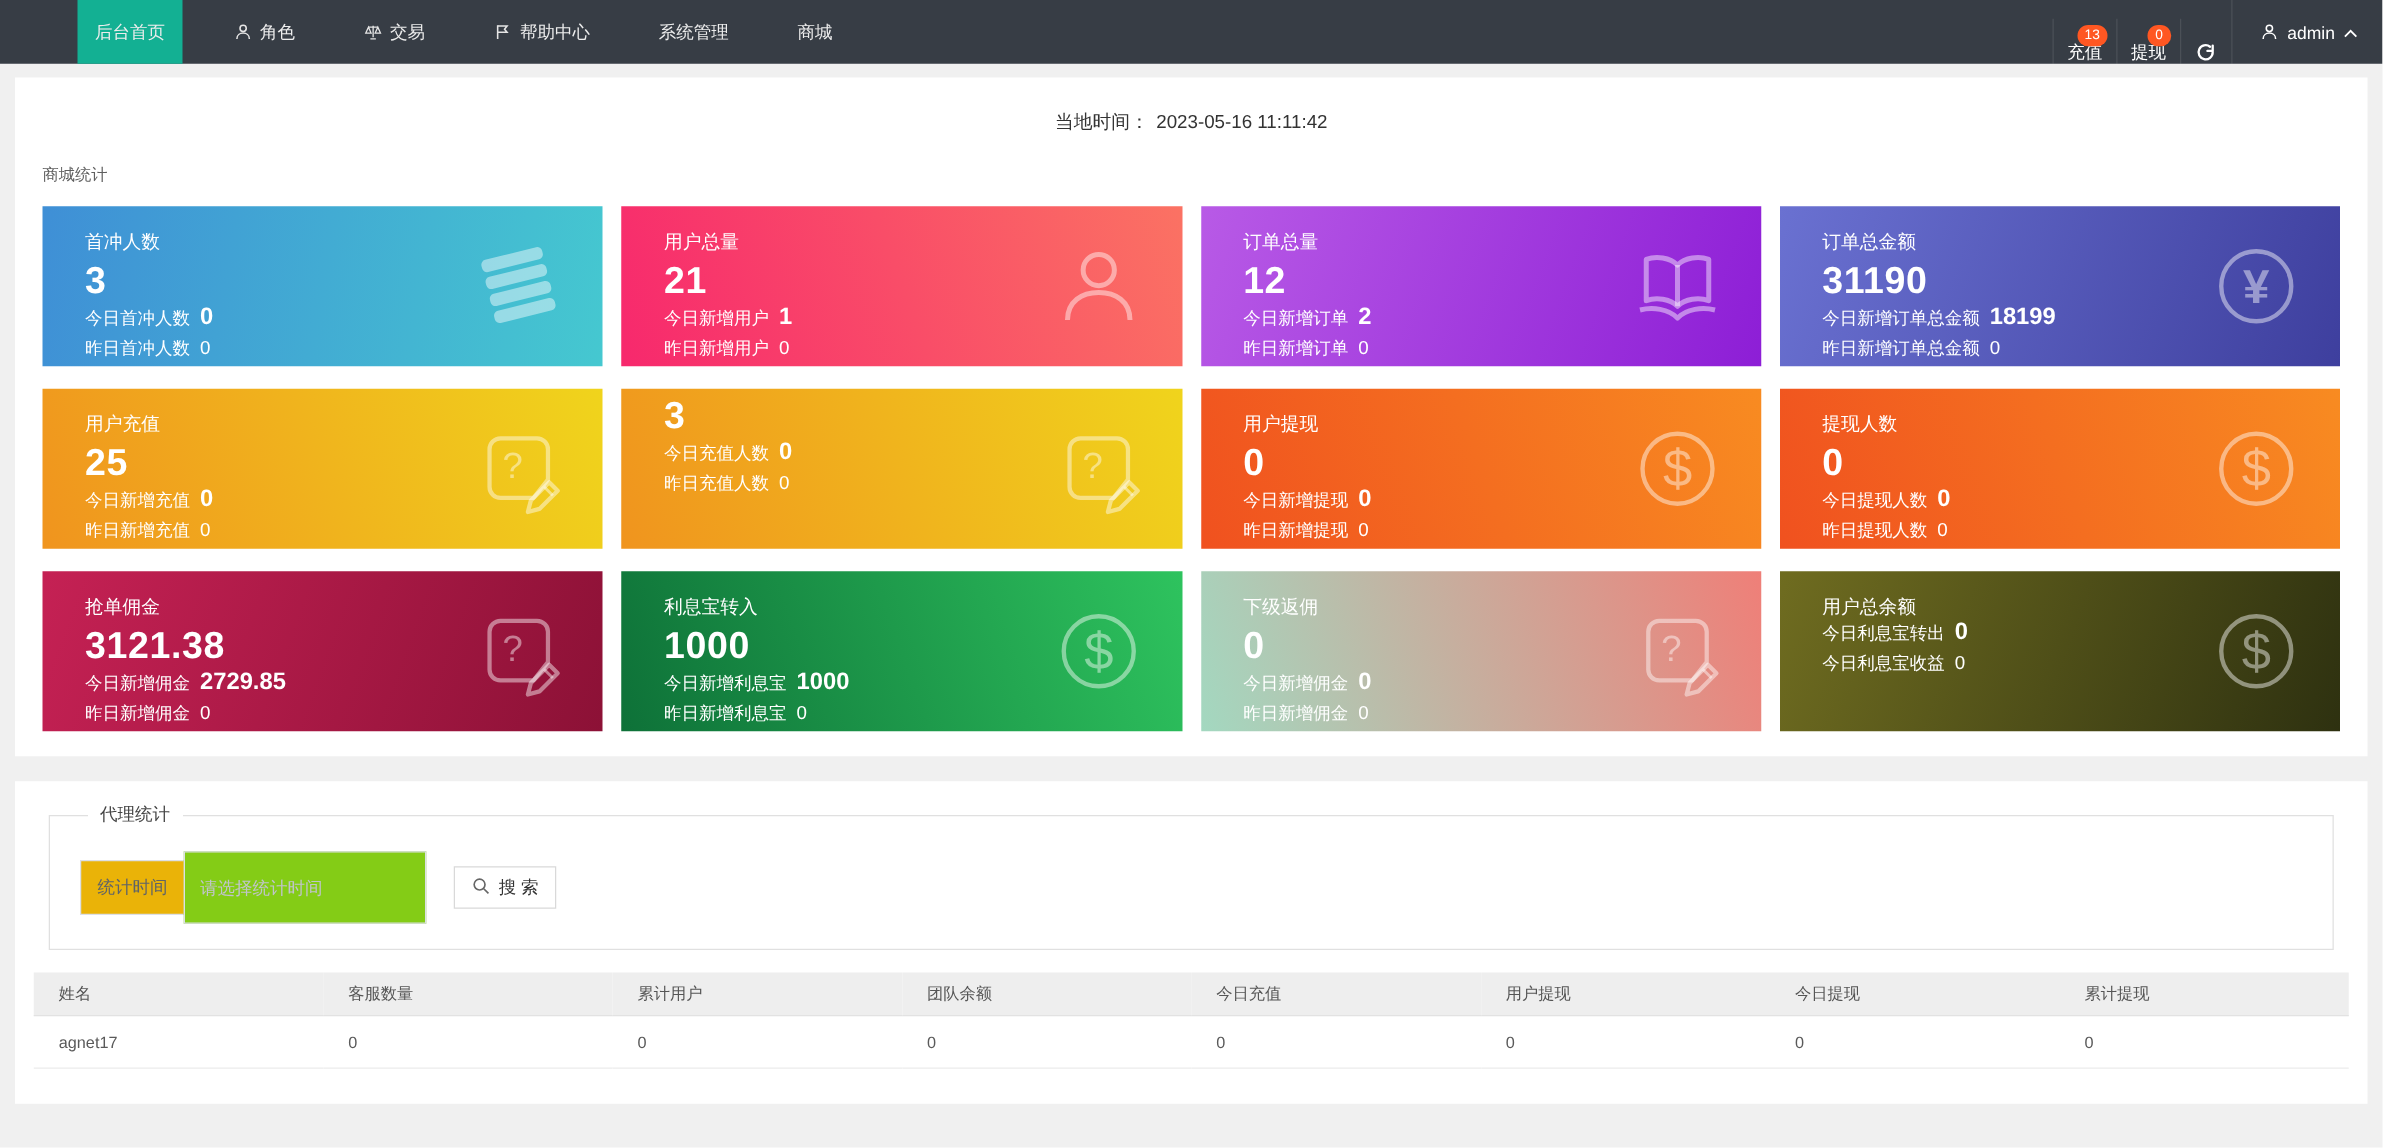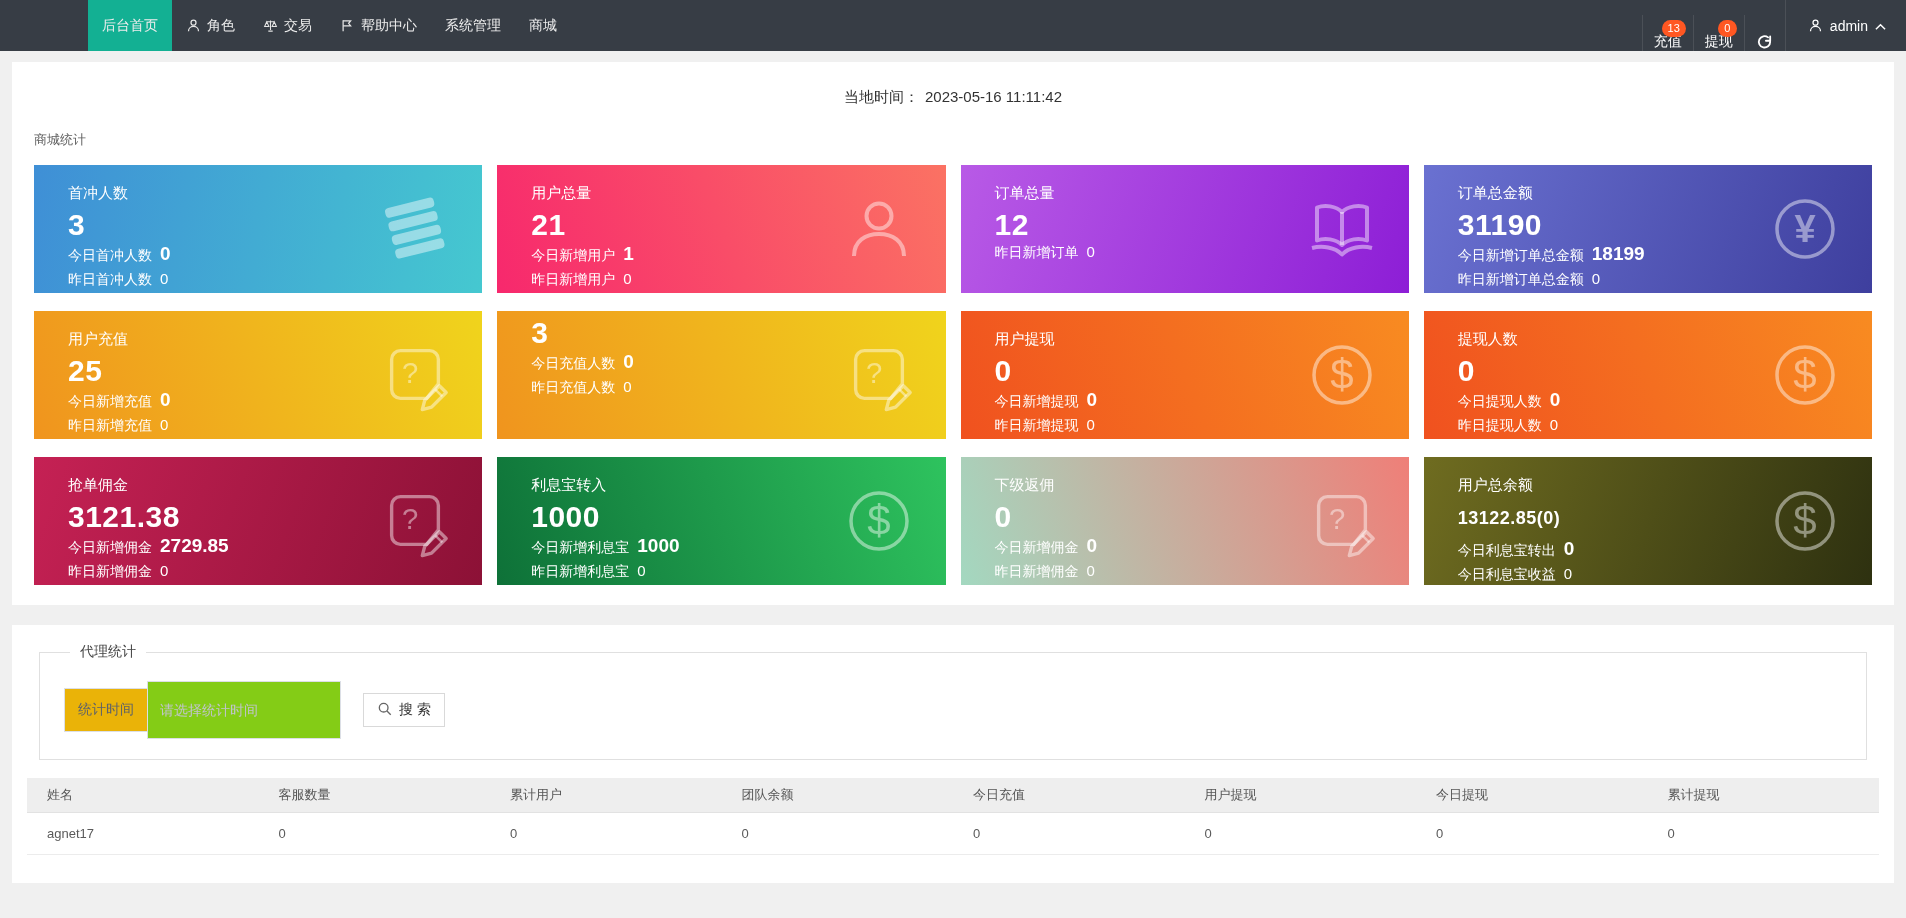--- a/index.html
+++ b/index.html
@@ -4,21 +4,21 @@
 <style>
   html,body{margin:0;padding:0;}
   body{
     width:1906px;height:918px;overflow:hidden;
     background:#f0f0f0;
     font-family:"Liberation Sans","DejaVu Sans",sans-serif;
     -webkit-font-smoothing:antialiased;
   }
   
   .navbar{height:51px;background:#373d45;display:flex;align-items:stretch;color:#fff;}
-  .nav-menu{display:flex;margin-left:88px;}
+  .nav-menu{display:flex;margin-left:62px;gap:27px;}
   .nav-item{display:flex;align-items:center;padding:0 14px;font-size:14px;color:#ededed;cursor:pointer;text-decoration:none;}
   .nav-item .nav-ic{display:inline-flex;width:15px;height:15px;margin-right:6px;color:#e5e5e5;}
   .nav-ic svg,.card-icon svg,.nav-refresh svg,.user-ic svg,.caret svg,.search-ic svg{width:100%;height:100%;display:block;}
   .nav-right{margin-left:auto;display:flex;align-items:stretch;}
   .nav-action{position:relative;display:flex;align-items:flex-end;padding:0 11px;border-left:1px solid rgba(255,255,255,.10);font-size:14px;cursor:pointer;margin-top:15px;}
   .badge{position:absolute;top:5px;right:7px;font-size:11px;line-height:1;padding:3px 6px;min-width:7px;text-align:center;border-radius:9px;color:#fff;}
   .nav-refresh{width:18px;box-sizing:content-box;}
   .nav-refresh svg{width:17px;height:17px;}
   .nav-user{display:flex;align-items:center;gap:7px;padding:0 20px 0 22px;border-left:1px solid rgba(255,255,255,.10);font-size:14px;cursor:pointer;}
   .user-ic{width:15px;height:15px;}
@@ -175,20 +175,24 @@
           <svg viewBox="0 0 74 74" fill="none" stroke="currentColor" stroke-width="4">
             <circle cx="37" cy="24" r="12.5"></circle>
             <path d="M12 64c0-15 11.5-22 25-22s25 7 25 22"></path>
           </svg>
         </span>
       </div>
       <div class="card" style="background: linear-gradient(110deg, rgb(184, 90, 230), rgb(141, 30, 214));">
     <div class="c-title">订单总量</div>
     <div class="c-value">12</div>
     <div class="c-line">
+          <span>今日新增订单</span>
+          <b>2</b>
+        </div>
+    <div class="c-line">
           <span>昨日新增订单</span>
           <i>0</i>
         </div>
     <span class="card-icon">
           <svg viewBox="0 0 74 74" fill="none" stroke="currentColor" stroke-width="4" stroke-linejoin="round">
             <path d="M37 20c-6-6-17-7.5-25-4.5v33c8-3 19-1.5 25 4.5 6-6 17-7.5 25-4.5v-33C54 12.5 43 14 37 20z"></path>
             <path d="M37 20v33"></path>
             <path d="M7 56c10-2.5 23-1 30 6.5 7-7.5 20-9 30-6.5"></path>
           </svg>
         </span>
@@ -339,21 +343,20 @@
           <svg viewBox="0 0 76 76" fill="none" stroke="currentColor" stroke-width="3.5" stroke-linejoin="round">
             <path d="M23 13h30a9 9 0 0 1 9 9v25L50 62H23a9 9 0 0 1-9-9V22a9 9 0 0 1 9-9z"></path>
             <text x="33" y="46" text-anchor="middle" font-size="30" fill="currentColor" stroke="none">?</text>
             <path d="M48 64l15-15 7 7-15 15-9.5 2.5z"></path>
             <path d="M59 53l7 7" stroke-width="2.5"></path>
           </svg>
         </span>
       </div>
       <div class="card" style="background: linear-gradient(110deg, rgb(111, 108, 32), rgb(46, 49, 16));">
     <div class="c-title">用户总余额</div>
-    <div class="c-value sm">13122.85(0)</div>
     <div class="c-line">
           <span>今日利息宝转出</span>
           <b>0</b>
         </div>
     <div class="c-line">
           <span>今日利息宝收益</span>
           <i>0</i>
         </div>
     <span class="card-icon">
           <svg viewBox="0 0 74 74" fill="none" stroke="currentColor">

